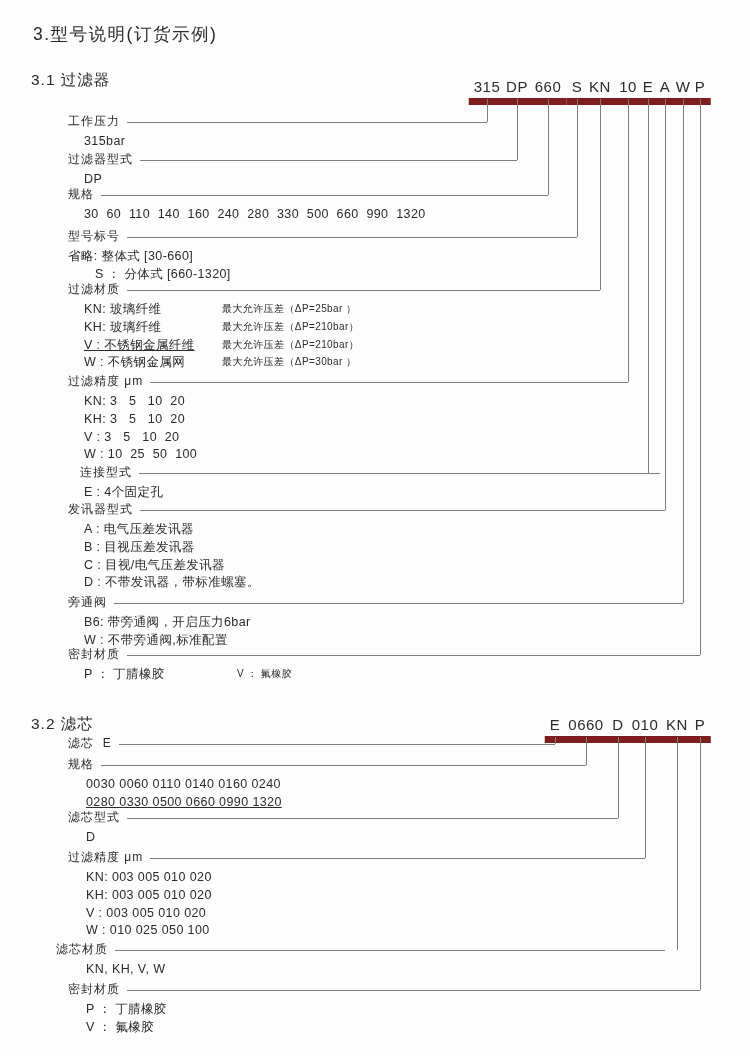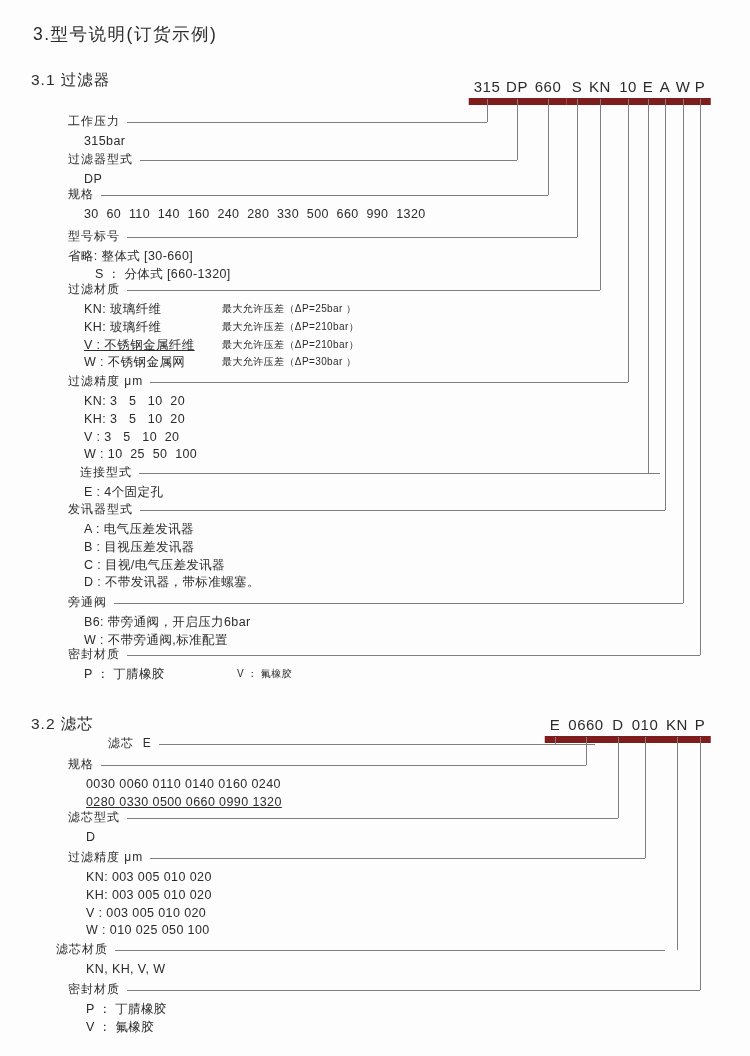--- a/index.html
+++ b/index.html
@@ -131,21 +131,21 @@
         <div class="subline" style="left: 84px; top: 665px;">P ： 丁腈橡胶<span class="subline-note" style="left: 153px;">V ： 氟橡胶</span></div>
       </div>
       <div>
         <div class="sec-heading" style="top: 714px;">3.2 滤芯</div>
         <span class="code-seg" style="left: 555px; top: 716px;">E</span>
         <span class="code-seg" style="left: 586px; top: 716px;">0660</span>
         <span class="code-seg" style="left: 618px; top: 716px;">D</span>
         <span class="code-seg" style="left: 645px; top: 716px;">010</span>
         <span class="code-seg" style="left: 677px; top: 716px;">KN</span>
         <span class="code-seg" style="left: 700px; top: 716px;">P</span>
-        <div class="leader-row" style="left: 68px; top: 734px; width: 487px; margin-left: 40px;">
+        <div class="leader-row" style="left: 68px; top: 734px; width: 487px;">
           <span class="row-label">滤芯  E</span>
           <span class="leader-line"></span>
         </div>
         <div class="vline" style="left: 555px; top: 737px; height: 7px;"></div>
         <div class="leader-row" style="left: 68px; top: 755px; width: 518px;">
           <span class="row-label">规格</span>
           <span class="leader-line"></span>
         </div>
         <div class="vline" style="left: 586px; top: 737px; height: 28px;"></div>
         <div class="subline" style="left: 86px; top: 775px;">0030 0060 0110 0140 0160 0240</div>

